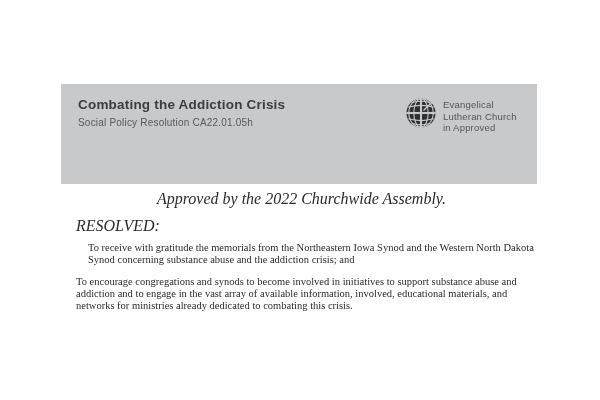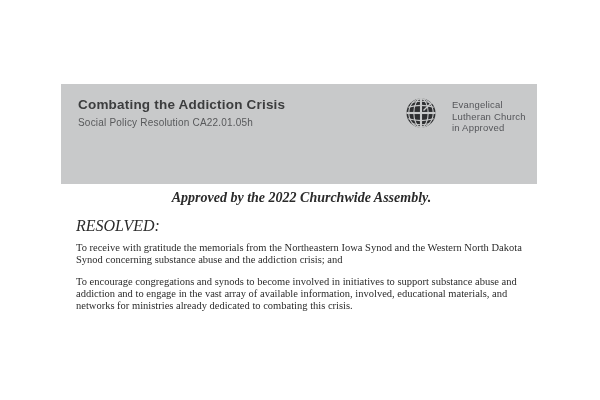--- a/index.html
+++ b/index.html
@@ -45,58 +45,58 @@
   .logo{
     position:absolute;
     left:345px;top:14px;
     display:flex;
     align-items:flex-start;
   }
   .logo svg{display:block;}
   .globe-fill{fill:var(--logo-color);}
   .globe-line{stroke:var(--band-bg);fill:none;}
   .logo-text{
-    margin-left:16px;
+    margin-left:7px;
     padding-top:1px;
     font-size:9.5px;
     line-height:11.5px;
     letter-spacing:.2px;
     color:var(--logo-text-color);
     white-space:nowrap;
   }
   .approved{
     position:absolute;
     left:76px;top:190px;
     width:451px;
     text-align:center;
     font-family:"Liberation Serif", serif;
     font-style:italic;
-    font-weight:bold;
-    font-size:14px;
+    font-weight:normal;
+    font-size:16px;
     color:var(--body-text-color);
     white-space:nowrap;
   }
   .resolved{
     position:absolute;
     left:76px;top:217px;
     font-family:"Liberation Serif", serif;
     font-style:italic;
     font-size:16px;
     color:var(--body-text-color);
   }
   .para{
     position:absolute;
     left:76px;
     width:462px;
     font-family:"Liberation Serif", serif;
     font-size:10.5px;
     line-height:12.2px;
     color:var(--body-text-color);
   }
-  .para-1{top:242px;}
+  .para-1{top:242px;margin-left:12px;}
   .para-2{top:276px;}
   .para div{white-space:nowrap;}
 </style>
 </head>
 <body>
 
 <div class="band">
   <div class="band-title">Combating the Addiction Crisis</div>
   <div class="band-subtitle">Social Policy Resolution CA22.01.05h</div>
 

